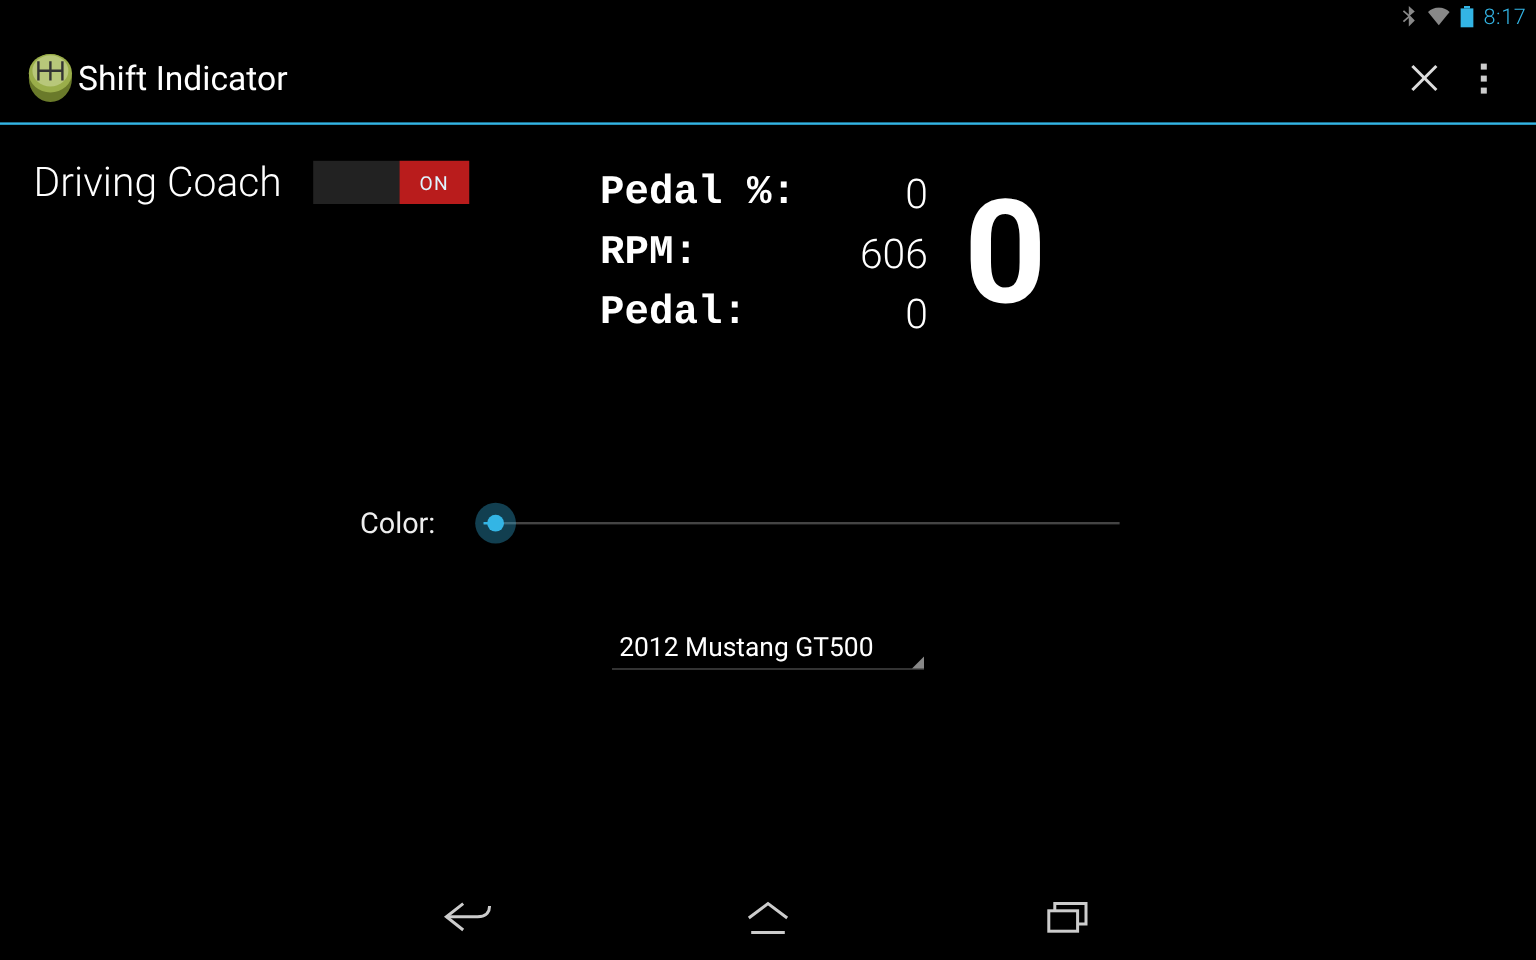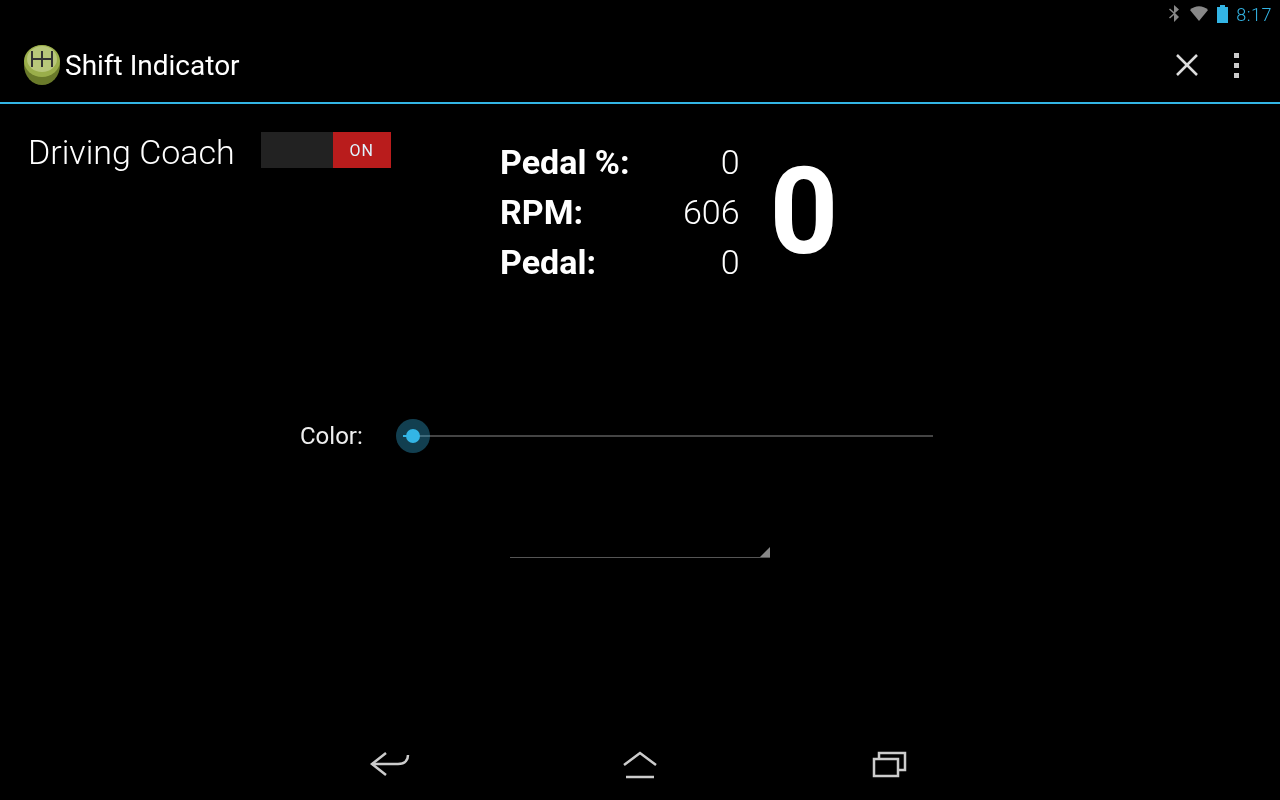--- a/index.html
+++ b/index.html
@@ -63,21 +63,21 @@
   }
 
   
   .content {
     padding: 28px 28px 0 28px;
     position: relative;
     height: 624px;
   }
 
   .row-driving {
-    display:flex; align-items:flex-start; gap:26px;
+    display:flex; align-items:center; gap:26px;
   }
   .label-big {
     font-size: 34px;
     font-weight: 300;
     color: #fff;
   }
 
   
   .holo-switch {
     width: 130px; height: 36px;
@@ -107,20 +107,21 @@
     display: grid;
     grid-template-columns: auto auto;
     column-gap: 30px;
     row-gap: 10px;
   }
   .gauge-table .gl {
     font-size: 34px;
     font-weight: 700;
     color: #fff;
     text-align: left;
+    font-family: Liberation Mono, monospace;
   }
   .gauge-table .gv {
     font-size: 34px;
     font-weight: 300;
     color: #fff;
     text-align: right;
     min-width: 80px;
   }
   .gear-digit {
     font-size: 120px;
@@ -287,20 +288,21 @@
   <div class="color-row">
     <span class="color-label">Color:</span>
     <div class="seekbar">
       <div class="track"></div>
       <div class="fill"></div>
       <div class="thumb"></div>
     </div>
   </div>
 
   <div class="spinner">
+    <span class="spinner-text">2012 Mustang GT500</span>
     <span class="spinner-caret"></span>
   </div>
 
 </div>
 
 <div class="nav-bar">
   <div class="nav-btn">
     <svg width="44" height="30" viewBox="0 0 44 30" fill="none" stroke="#ccc" stroke-width="2.5">
       <path d="M18 4 L4 15 L18 26"></path>
       <path d="M4 15 H30 C38 15 40 10 40 6"></path>

